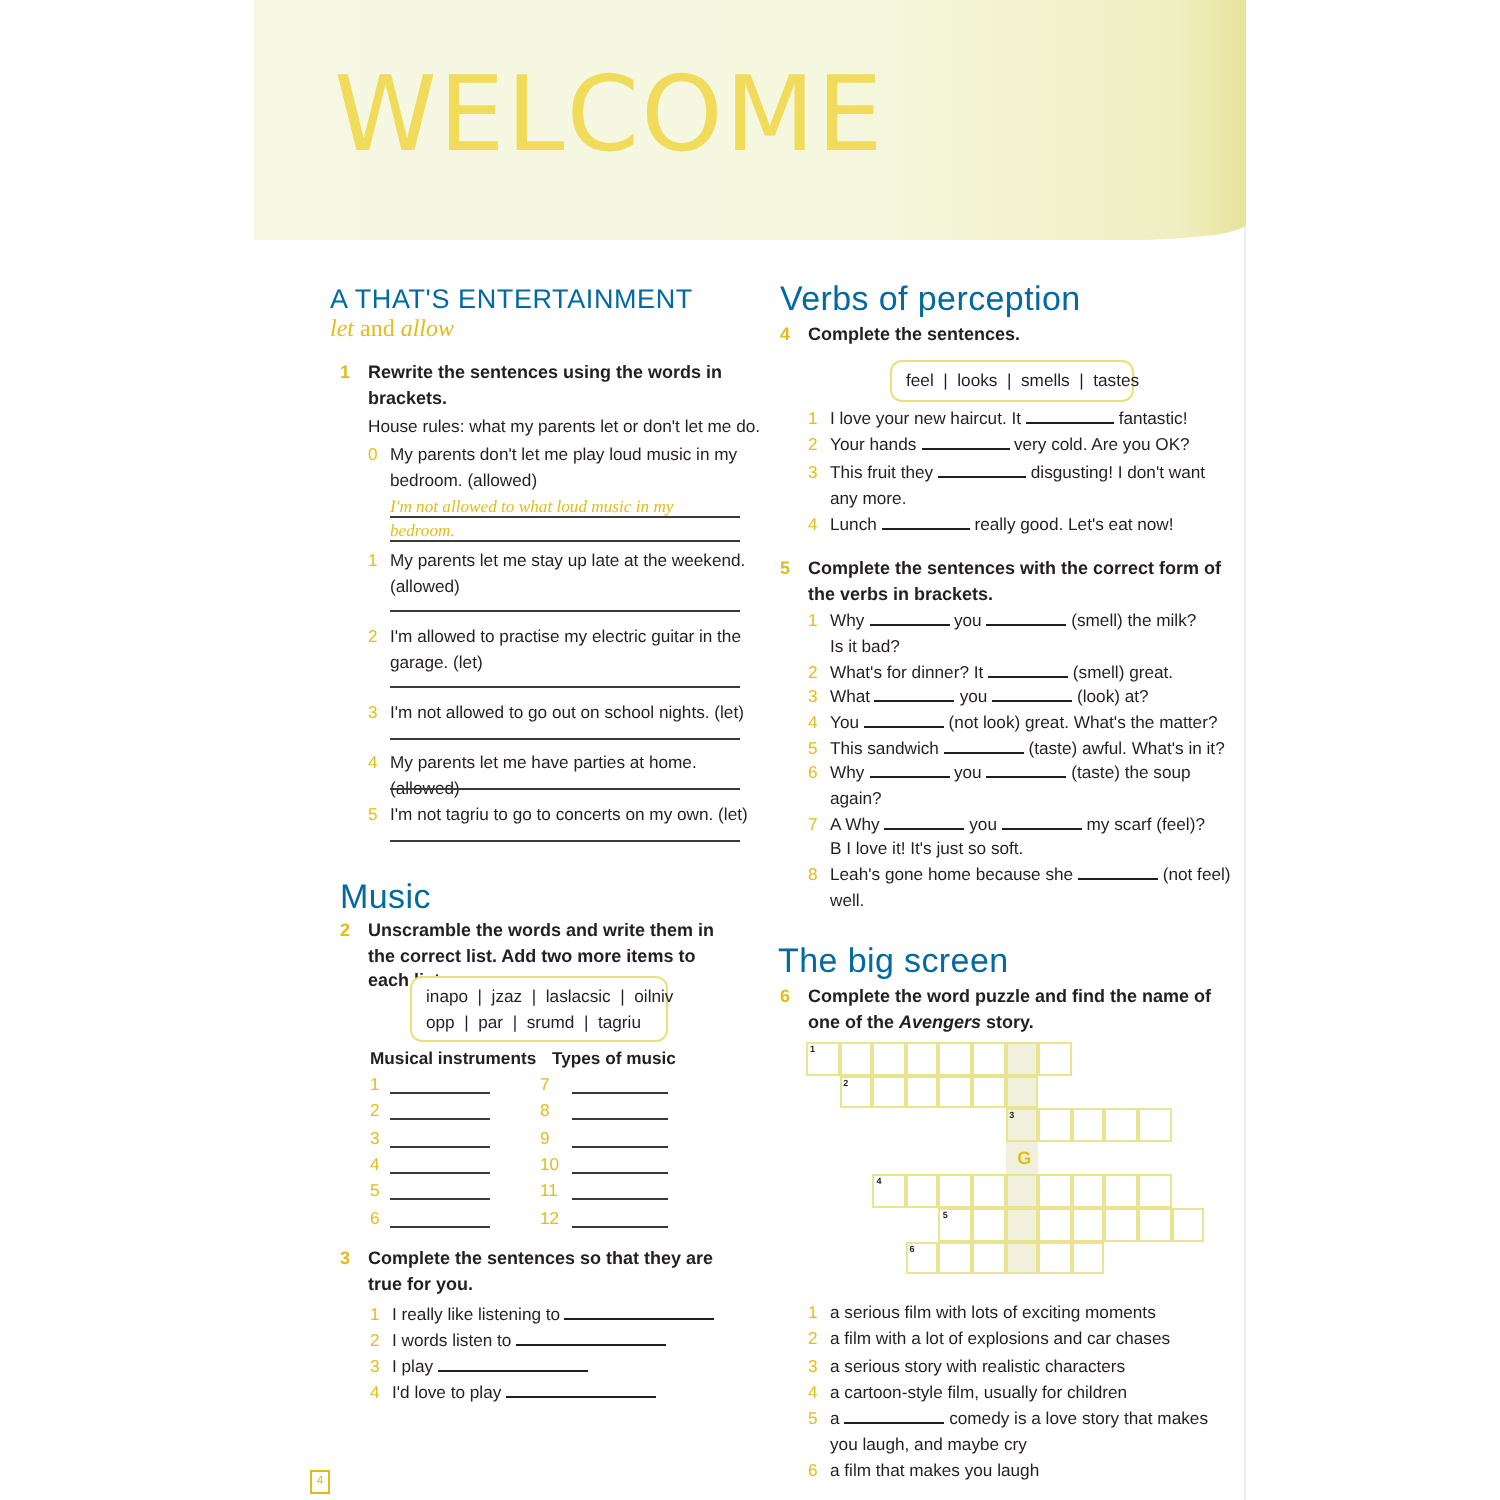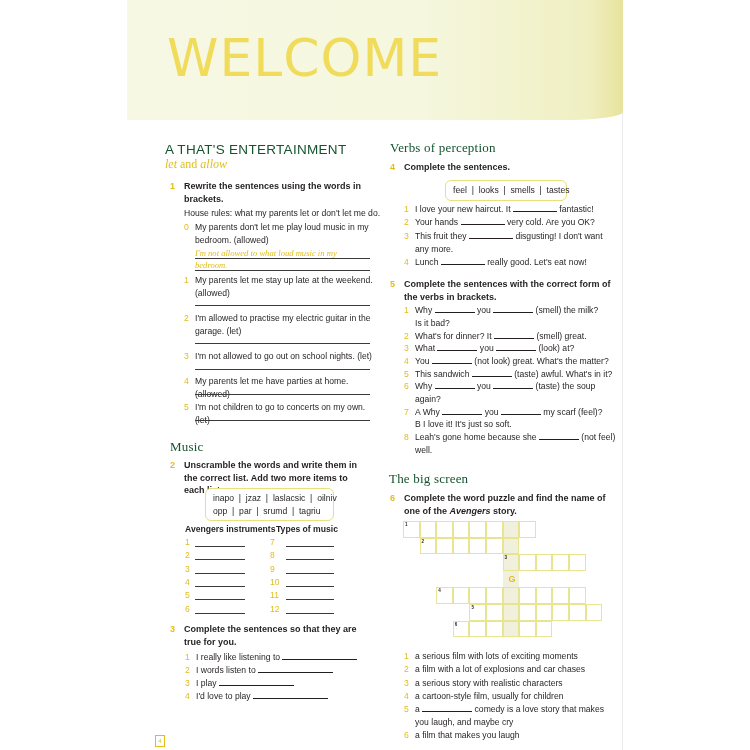--- a/index.html
+++ b/index.html
@@ -18,23 +18,23 @@
   }
   .welcome {
     position: absolute; left: 40px; top: 32px;
     font-family: "DejaVu Sans", sans-serif; font-weight: normal;
     font-size: 52px; letter-spacing: 1px; color: #f0dc5a;
     line-height: 1;
   }
 
   .section-title {
     position: absolute; font-family: "Liberation Sans", sans-serif;
-    font-size: 13.5px; color: #14532d; letter-spacing: 0.3px;
-  }
-  .section-title.serif { font-family: Liberation Serif, serif; font-size: 13px; letter-spacing: 0.2px; }
+    font-size: 13.5px; color: #0369a1; letter-spacing: 0.3px;
+  }
+  .section-title.serif { font-family: Liberation Sans, sans-serif; font-size: 17px; letter-spacing: 0.2px; }
   .subtitle {
     position: absolute; font-family: "Liberation Serif", serif; font-size: 12px; color: #e2bd1a;
   }
   .subtitle i { font-style: italic; text-align: center; }
 
   .ex {
     position: absolute; font-size: 9px; font-weight: bold; line-height: 12.5px;
   }
   .ex .num { position: absolute; left: 0; top: 0; color: #e2bd1a; font-weight: bold; }
   .ex .txt { display: block; margin-left: 14px; }
@@ -121,34 +121,34 @@
 <div class="line" style="left:195px; top:369px; width:175px;"></div>
 
 <div class="item" style="left:184px; top:375px; width:195px;">
   <span class="num">4</span>
   <span class="txt">My parents let me have parties at home. (allowed)</span>
 </div>
 <div class="line" style="left:195px; top:394px; width:175px;"></div>
 
 <div class="item" style="left:184px; top:401px; width:195px;">
   <span class="num">5</span>
-  <span class="txt">I'm not children to go to concerts on my own. (let)</span>
+  <span class="txt">I'm not tagriu to go to concerts on my own. (let)</span>
 </div>
 <div class="line" style="left:195px; top:420px; width:175px;"></div>
 
 <div class="section-title serif" style="left:170px; top:439px;">Music</div>
 <div class="ex" style="left:170px; top:459px; width:200px;">
   <span class="num">2</span>
   <span class="txt">Unscramble the words and write them in the correct list. Add two more items to each list.</span>
 </div>
 <div class="wordbox" style="left:205px; top:488px; width:129px;">
   <div style="white-space:pre;">inapo  |  jzaz  |  laslacsic  |  oilniv</div>
   <div style="white-space:pre;">opp  |  par  |  srumd  |  tagriu</div>
 </div>
-<div class="colhead" style="left:185px; top:524px;">Avengers instruments</div>
+<div class="colhead" style="left:185px; top:524px;">Musical instruments</div>
 <div class="colhead" style="left:276px; top:524px;">Types of music</div>
 
 <div id="music-rows">
     <div class="mnum" style="left:185px; top:537px;">1</div>
     <div class="line" style="left:195px; top:546px; width:50px;"></div>
     <div class="mnum" style="left:185px; top:550.3px;">2</div>
     <div class="line" style="left:195px; top:559.3px; width:50px;"></div>
     <div class="mnum" style="left:185px; top:563.6px;">3</div>
     <div class="line" style="left:195px; top:572.6px; width:50px;"></div>
     <div class="mnum" style="left:185px; top:576.9px;">4</div>

